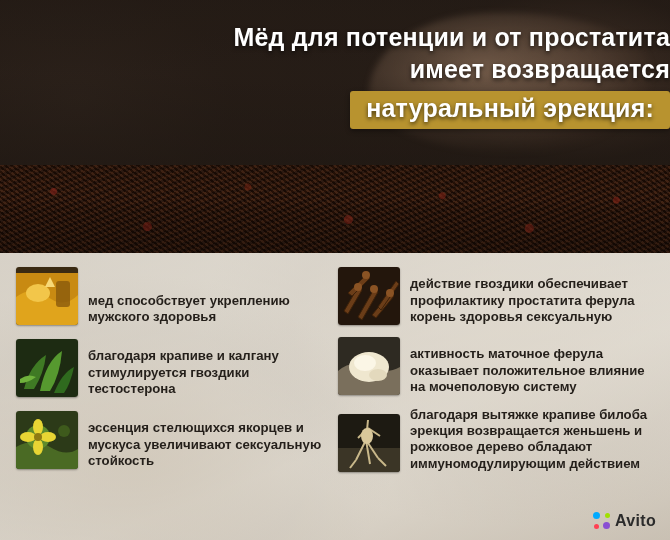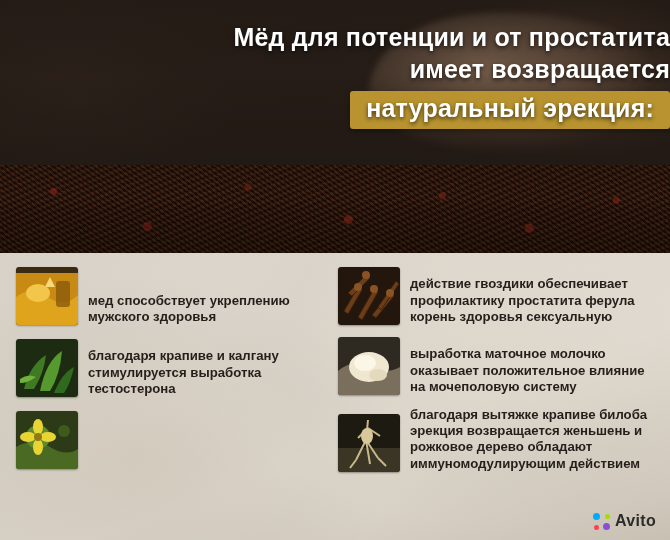--- a/index.html
+++ b/index.html
@@ -156,21 +156,21 @@
     padding-top: 1px;
   }
   .col-right .item-text { padding-top: 0; }
   .col-right .item { margin-bottom: 12px; }
   
   .watermark {
     position: absolute;
     right: 14px;
     bottom: 10px;
     display: flex;
-    align-items: center;
+    align-items: flex-start;
     gap: 5px;
   }
   .wm-dots { width: 17px; height: 17px; position: relative; }
   .wm-dots i {
     position: absolute;
     border-radius: 50%;
     display: block;
   }
   .wm-dots i:nth-child(1) { width: 7px; height: 7px; left: 0;  top: 0;  background: #0af; }
   .wm-dots i:nth-child(2) { width: 5px; height: 5px; right: 0; top: 1px; background: #a0e000; }
@@ -223,39 +223,40 @@
       <div class="item">
         <span class="thumb">
           <svg viewBox="0 0 62 58" preserveAspectRatio="none">
             <rect width="62" height="58" fill="#1d2b12"></rect>
             <path d="M8 50 Q14 26 30 16 Q28 34 18 50 Z" fill="#3f7a24"></path>
             <path d="M24 52 Q30 22 46 12 Q44 36 34 52 Z" fill="#56992f"></path>
             <path d="M38 54 Q46 34 58 28 Q54 46 48 54 Z" fill="#2f6a1e"></path>
             <path d="M4 40 Q12 34 20 38 Q12 44 4 44 Z" fill="#6fb23c"></path>
           </svg>
         </span>
-        <span class="item-text">благодаря крапиве и калгану стимулируется выработка тестостерона</span>
+        <span class="item-text">благодаря крапиве и калгану стимулируется гвоздики тестостерона</span>
       </div>
 
       <div class="item">
         <span class="thumb">
           <svg viewBox="0 0 62 58" preserveAspectRatio="none">
             <rect width="62" height="58" fill="#2c3a18"></rect>
             <path d="M0 36 Q18 26 34 36 Q50 46 62 38 L62 58 L0 58 Z" fill="#4a6a24"></path>
             <circle cx="22" cy="26" r="12" fill="#5e8b2c"></circle>
             <g fill="#e8d534">
               <ellipse cx="22" cy="16" rx="5" ry="8"></ellipse>
               <ellipse cx="22" cy="36" rx="5" ry="8"></ellipse>
               <ellipse cx="12" cy="26" rx="8" ry="5"></ellipse>
               <ellipse cx="32" cy="26" rx="8" ry="5"></ellipse>
             </g>
             <circle cx="22" cy="26" r="4" fill="#8e7a12"></circle>
             <circle cx="48" cy="20" r="6" fill="#3e5a1c"></circle>
           </svg>
         </span>
+        <span class="item-text">эссенция стелющихся якорцев и мускуса увеличивают сексуальную стойкость</span>
       </div>
 
     </div>
 
     <div class="col col-right">
 
       <div class="item">
         <span class="thumb">
           <svg viewBox="0 0 62 58" preserveAspectRatio="none">
             <rect width="62" height="58" fill="#23160c"></rect>
@@ -280,21 +281,21 @@
       <div class="item">
         <span class="thumb">
           <svg viewBox="0 0 62 58" preserveAspectRatio="none">
             <rect width="62" height="58" fill="#2e2a22"></rect>
             <path d="M0 34 Q14 22 31 30 Q48 38 62 30 L62 58 L0 58 Z" fill="#7a6f5c"></path>
             <ellipse cx="31" cy="30" rx="20" ry="15" fill="#efe7cf"></ellipse>
             <ellipse cx="27" cy="26" rx="11" ry="8" fill="#fbf6e6"></ellipse>
             <ellipse cx="40" cy="38" rx="9" ry="6" fill="#e3d9bd"></ellipse>
           </svg>
         </span>
-        <span class="item-text">выработка маточное молочко оказывает положительное влияние на мочеполовую систему</span>
+        <span class="item-text">активность маточное ферула оказывает положительное влияние на мочеполовую систему</span>
       </div>
 
       <div class="item">
         <span class="thumb">
           <svg viewBox="0 0 62 58" preserveAspectRatio="none">
             <rect width="62" height="58" fill="#1d1a12"></rect>
             <rect y="34" width="62" height="24" fill="#3b3526"></rect>
             <g stroke="#c9b88a" stroke-width="2" fill="none">
               <path d="M30 6 L28 26 L18 46"></path>
               <path d="M28 26 L40 44"></path>

